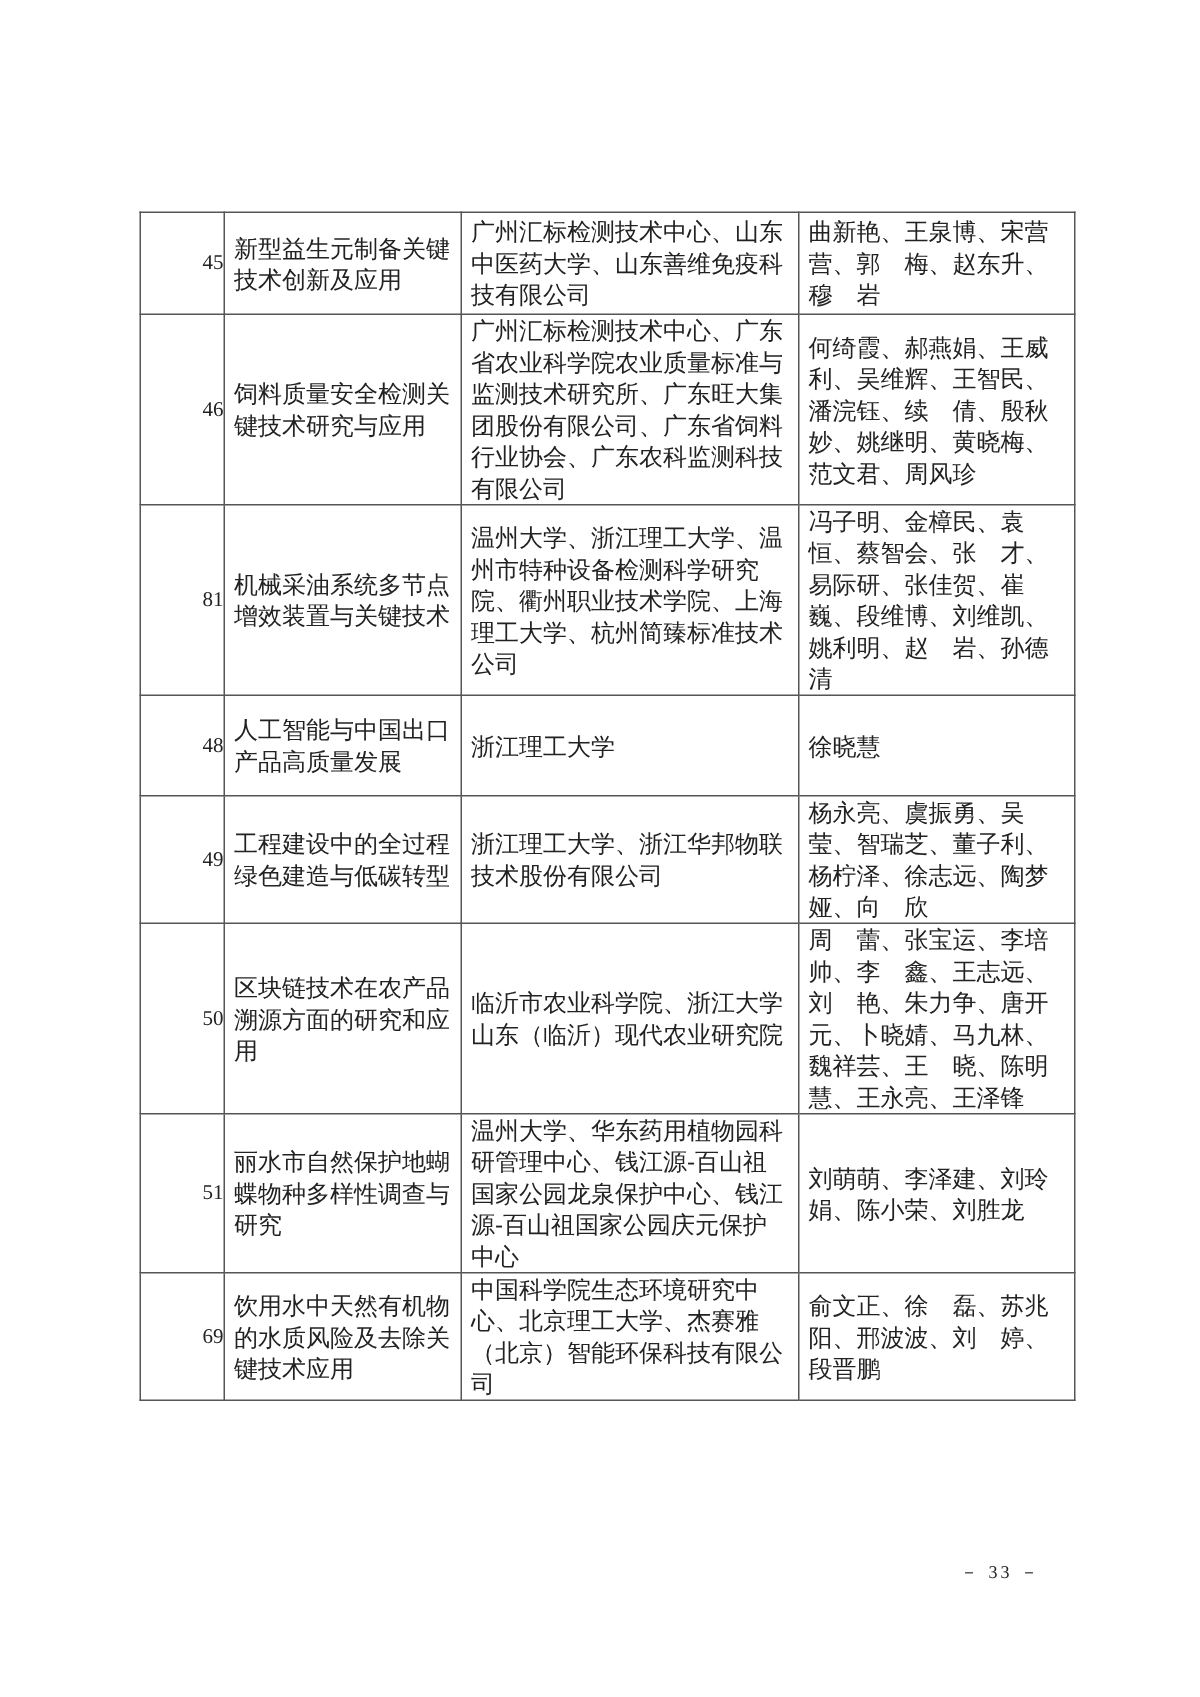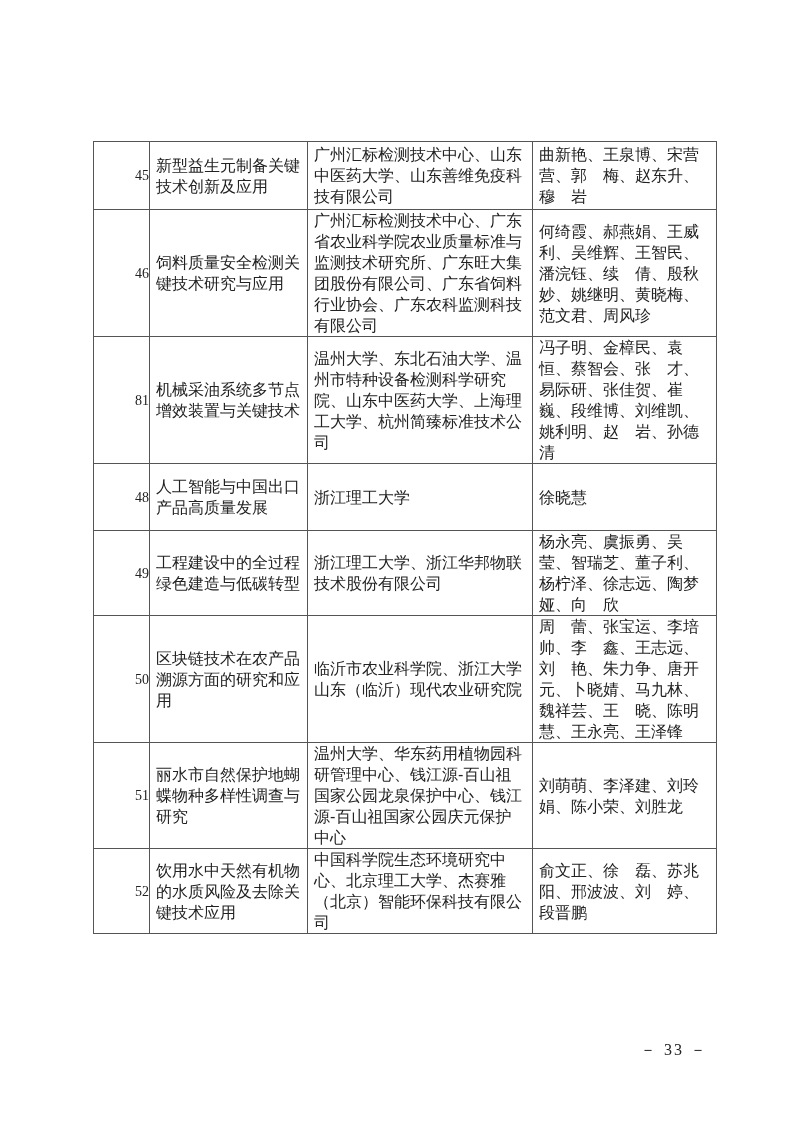--- a/index.html
+++ b/index.html
@@ -3,21 +3,21 @@
 <meta charset="utf-8">
 <style>
   html, body { margin:0; padding:0; background:#ffffff; }
   body { width:800px; height:1131px; position:relative; overflow:hidden;
          font-family:"DejaVu Serif", "Liberation Serif", serif; color:#222; }
   table { position:absolute; left:93px; top:141px; width:623px; border-collapse:collapse; table-layout:fixed; }
   td { border:1px solid #555; vertical-align:middle; padding:0 6px; font-size:16px; line-height:21px; }
   td.num { text-align:right; padding:0; font-family:"Liberation Serif", serif; font-size:14px; }
   td.col1 { border-left:1.5px solid #555; }
   td.last { border-right:1.5px solid #555; }
-  .footer { position:absolute; left:640px; top:1040px; font-size:16px; font-family:"Liberation Serif", serif; letter-spacing:2px; }
+  .footer { position:absolute; left:640px; top:1040px; font-size:12px; font-family:"Liberation Serif", serif; letter-spacing:2px; }
 </style>
 </head>
 <body>
 
 <table>
   <colgroup>
     <col style="width:56px">
       <col style="width:158px">
       <col style="width:225px">
       <col style="width:184px">
@@ -31,21 +31,21 @@
       </tr>
       <tr style="height: 104px;">
         <td class="num col1">46</td>
         <td>饲料质量安全检测关键技术研究与应用</td>
         <td>广州汇标检测技术中心、广东省农业科学院农业质量标准与监测技术研究所、广东旺大集团股份有限公司、广东省饲料行业协会、广东农科监测科技有限公司</td>
         <td class="last">何绮霞、郝燕娟、王威利、吴维辉、王智民、潘浣钰、续　倩、殷秋妙、姚继明、黄晓梅、范文君、周风珍</td>
       </tr>
       <tr style="height: 107px;">
         <td class="num col1">81</td>
         <td>机械采油系统多节点增效装置与关键技术</td>
-        <td>温州大学、东北石油大学、温州市特种设备检测科学研究院、山东中医药大学、上海理工大学、杭州简臻标准技术公司</td>
+        <td>温州大学、浙江理工大学、温州市特种设备检测科学研究院、衢州职业技术学院、上海理工大学、杭州简臻标准技术公司</td>
         <td class="last">冯子明、金樟民、袁　恒、蔡智会、张　才、易际研、张佳贺、崔　巍、段维博、刘维凯、姚利明、赵　岩、孙德清</td>
       </tr>
       <tr style="height: 67px;">
         <td class="num col1">48</td>
         <td>人工智能与中国出口产品高质量发展</td>
         <td>浙江理工大学</td>
         <td class="last">徐晓慧</td>
       </tr>
       <tr style="height: 68px;">
         <td class="num col1">49</td>
@@ -59,21 +59,21 @@
         <td>临沂市农业科学院、浙江大学山东（临沂）现代农业研究院</td>
         <td class="last">周　蕾、张宝运、李培帅、李　鑫、王志远、刘　艳、朱力争、唐开元、卜晓婧、马九林、魏祥芸、王　晓、陈明慧、王永亮、王泽锋</td>
       </tr>
       <tr style="height: 82px;">
         <td class="num col1">51</td>
         <td>丽水市自然保护地蝴蝶物种多样性调查与研究</td>
         <td>温州大学、华东药用植物园科研管理中心、钱江源-百山祖国家公园龙泉保护中心、钱江源-百山祖国家公园庆元保护中心</td>
         <td class="last">刘萌萌、李泽建、刘玲娟、陈小荣、刘胜龙</td>
       </tr>
       <tr style="height: 73px;">
-        <td class="num col1">52</td>
+        <td class="num col1">69</td>
         <td>饮用水中天然有机物的水质风险及去除关键技术应用</td>
         <td>中国科学院生态环境研究中心、北京理工大学、杰赛雅（北京）智能环保科技有限公司</td>
         <td class="last">俞文正、徐　磊、苏兆阳、邢波波、刘　婷、段晋鹏</td>
       </tr>
     </tbody>
 </table>
 
 <div class="footer">－ 33 －</div>
 
 </body></html>

